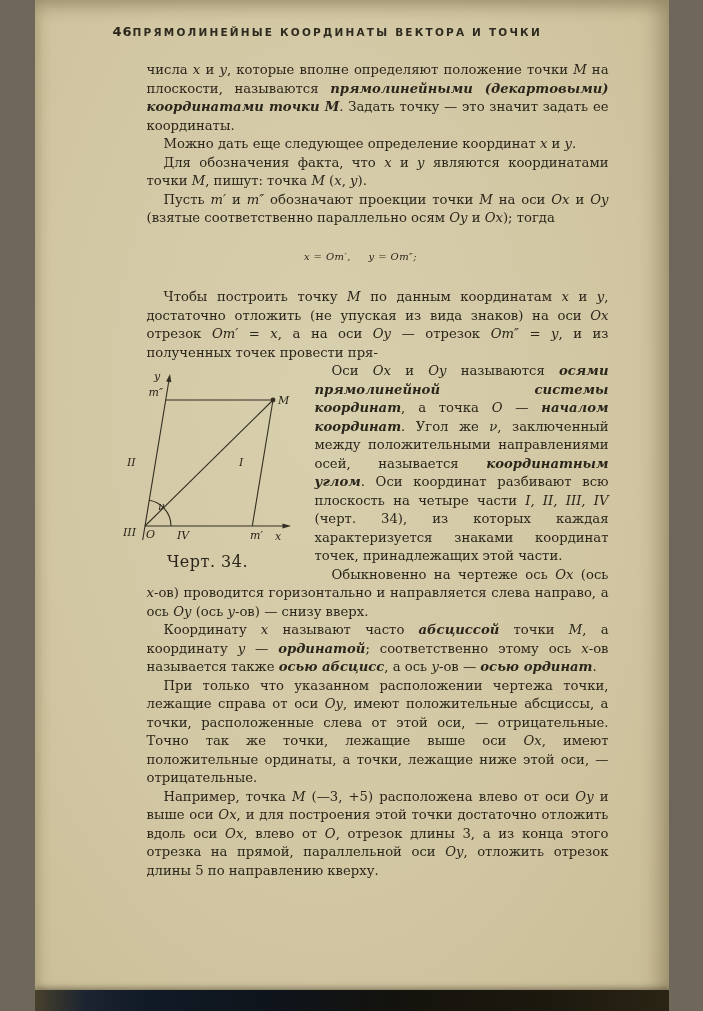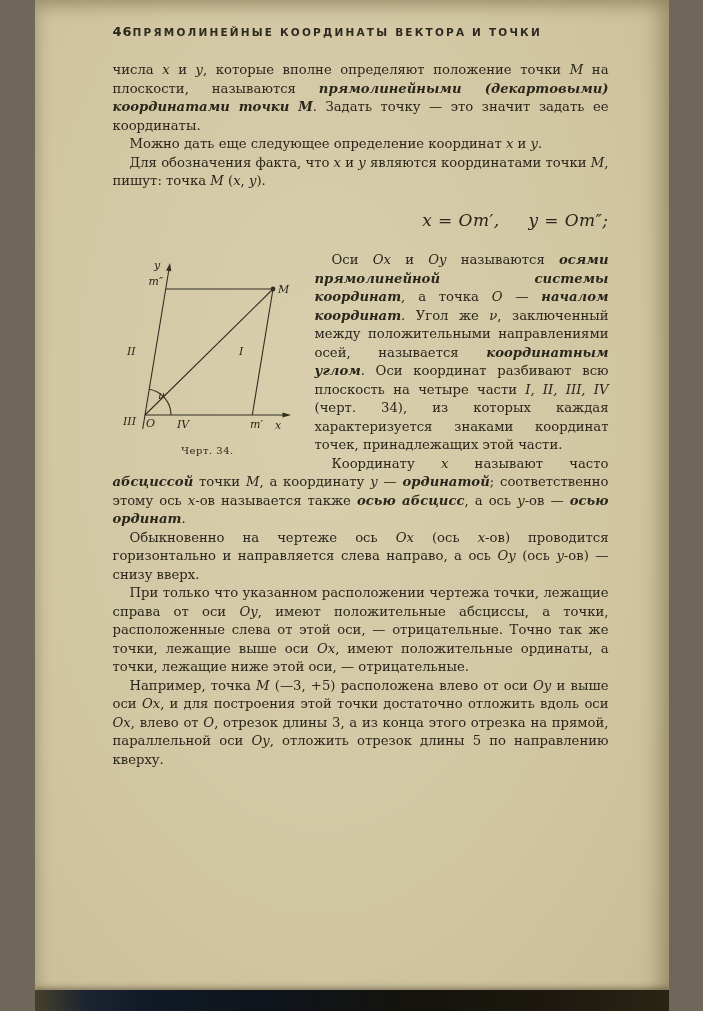--- a/index.html
+++ b/index.html
@@ -25,40 +25,40 @@
     margin-bottom:22px;
   }
   .pagenum { font-size:13px; font-weight:bold; letter-spacing:1px; }
   .runhead {
     flex:1; text-align:left;
     font-size:10.5px; font-weight:bold; letter-spacing:2.2px;
     padding-right:24px; color:#2e2a20;
   }
 
   .body-text { font-size:13.2px; line-height:18.5px; text-align:justify; }
-  .para { text-indent:0; }
+  .para { text-indent:0;margin-left:34px; }
   .para.ind { text-indent:17px; }
   .para i { font-style:italic; }
   .emph { font-style:italic; font-weight:bold; }
   .ovl { font-style:italic; text-decoration:overline; }
 
   .formula {
-    text-align:right; font-style:italic; white-space:pre;
-    margin:20px 0 22px; font-size:17px; letter-spacing:.4px;
+    text-align:center; font-style:italic; white-space:pre;
+    margin:20px 0 22px; font-size:10px; letter-spacing:.4px;
   }
 
   .fig { float:left; width:186px; margin:6px 14px 2px 2px; }
   .figsvg { display:block; margin:0 auto; }
   .figsvg text {
     font-style:italic; font-size:11px; fill:#2b261b;
     font-family:"DejaVu Serif","Liberation Serif",serif;
   }
   .figlines line, .figlines path { stroke:#332e22; stroke-width:1.1; fill:none; }
   .figlines polygon, .figlines circle { fill:#332e22; stroke:none; }
-  figcaption { text-align:center; font-size:10px; margin-top:5px; letter-spacing:.5px; font-style:normal; }
+  figcaption { text-align:center; font-size:16px; margin-top:5px; letter-spacing:.5px; font-style:normal; }
 
   .bottom-band {
     position:absolute; left:0; right:0; bottom:0; height:21px;
     background:linear-gradient(90deg,
       #47402c 0%, #1b2430 8%, #101a26 18%, #0f141b 38%,
       #14130d 58%, #1c180e 80%, #2a2414 100%);
     box-shadow: 0 -2px 6px rgba(50,42,25,.5);
   }
 </style>
 </head>
@@ -71,25 +71,27 @@
       <span class="pagenum">46</span>
       <span class="runhead">ПРЯМОЛИНЕЙНЫЕ КООРДИНАТЫ ВЕКТОРА И ТОЧКИ</span>
     </header>
 
     <div class="body-text">
 
       <div>
           <p class="para">числа <i>x</i> и <i>y</i>, которые вполне определяют положение точки <i>M</i> на плоскости, называются <span class="emph">прямолинейными (декартовыми) координатами точки М</span>. Задать точку — это значит задать ее координаты.</p>
           <p class="para ind">Можно дать еще следующее определение координат <i>x</i> и <i>y</i>.</p>
           <p class="para ind">Для обозначения факта, что <i>x</i> и <i>y</i> являются координатами точки <i>M</i>, пишут: точка <i>M</i> (<i>x</i>, <i>y</i>).</p>
+          <p class="para ind">Пусть <i>m′</i> и <i>m″</i> обозначают проекции точки <i>M</i> на оси <i>Ox</i> и <i>Oy</i> (взятые соответственно параллельно осям <i>Oy</i> и <i>Ox</i>); тогда</p>
         </div>
 
       <div class="formula">x = Om′,     y = Om″;</div>
 
       <div>
+          <p class="para ind">Чтобы построить точку <i>M</i> по данным координатам <i>x</i> и <i>y</i>, достаточно отложить (не упуская из вида знаков) на оси <i>Ox</i> отрезок <i>Om′ = x</i>, а на оси <i>Oy</i> — отрезок <i>Om″ = y</i>, и из полученных точек провести пря-</p>
         </div>
 
       <figure class="fig">
         <svg class="figsvg" viewBox="0 0 170 180" width="170" height="180">
           <g class="figlines">
 
             <line x1="22" y1="158" x2="163" y2="158"></line>
             <polygon points="168,158 159.5,155.4 159.5,160.6"></polygon>
 
             <line x1="19.7" y1="172" x2="46" y2="12"></line>
@@ -116,22 +118,22 @@
             <text x="54" y="171">IV</text>
             <text x="152" y="172">x</text>
             <text x="35" y="142">ν</text>
           </g>
         </svg>
         <figcaption>Черт. 34.</figcaption>
       </figure>
 
       <div>
           <p class="para ind">Оси <i>Ox</i> и <i>Oy</i> называются <span class="emph">осями прямолинейной системы координат</span>, а точка <i>O</i> — <span class="emph">началом координат</span>. Угол же <i>ν</i>, заключенный между положительными направлениями осей, называется <span class="emph">координатным углом</span>. Оси координат разбивают всю плоскость на четыре части <i>I, II, III, IV</i> (черт. 34), из которых каждая характеризуется знаками координат точек, принадлежащих этой части.</p>
+          <p class="para ind">Обыкновенно на чертеже ось <i>Ox</i> (ось <i>x</i>-ов) проводится горизонтально и направляется слева направо, а ось <i>Oy</i> (ось <i>y</i>-ов) — снизу вверх.</p>
           <p class="para ind">Координату <i>x</i> называют часто <span class="emph">абсциссой</span> точки <i>M</i>, а координату <i>y</i> — <span class="emph">ординатой</span>; соответственно этому ось <i>x</i>-ов называется также <span class="emph">осью абсцисс</span>, а ось <i>y</i>-ов — <span class="emph">осью ординат</span>.</p>
-          <p class="para ind">Обыкновенно на чертеже ось <i>Ox</i> (ось <i>x</i>-ов) проводится горизонтально и направляется слева направо, а ось <i>Oy</i> (ось <i>y</i>-ов) — снизу вверх.</p>
           <p class="para ind">При только что указанном расположении чертежа точки, лежащие справа от оси <i>Oy</i>, имеют положительные абсциссы, а точки, расположенные слева от этой оси, — отрицательные. Точно так же точки, лежащие выше оси <i>Ox</i>, имеют положительные ординаты, а точки, лежащие ниже этой оси, — отрицательные.</p>
           <p class="para ind">Например, точка <i>M</i> (—3, +5) расположена влево от оси <i>Oy</i> и выше оси <i>Ox</i>, и для построения этой точки достаточно отложить вдоль оси <i>Ox</i>, влево от <i>O</i>, отрезок длины 3, а из конца этого отрезка на прямой, параллельной оси <i>Oy</i>, отложить отрезок длины 5 по направлению кверху.</p>
         </div>
 
     </div>
   </div>
 
   <div class="bottom-band"></div>
 </div>
 

